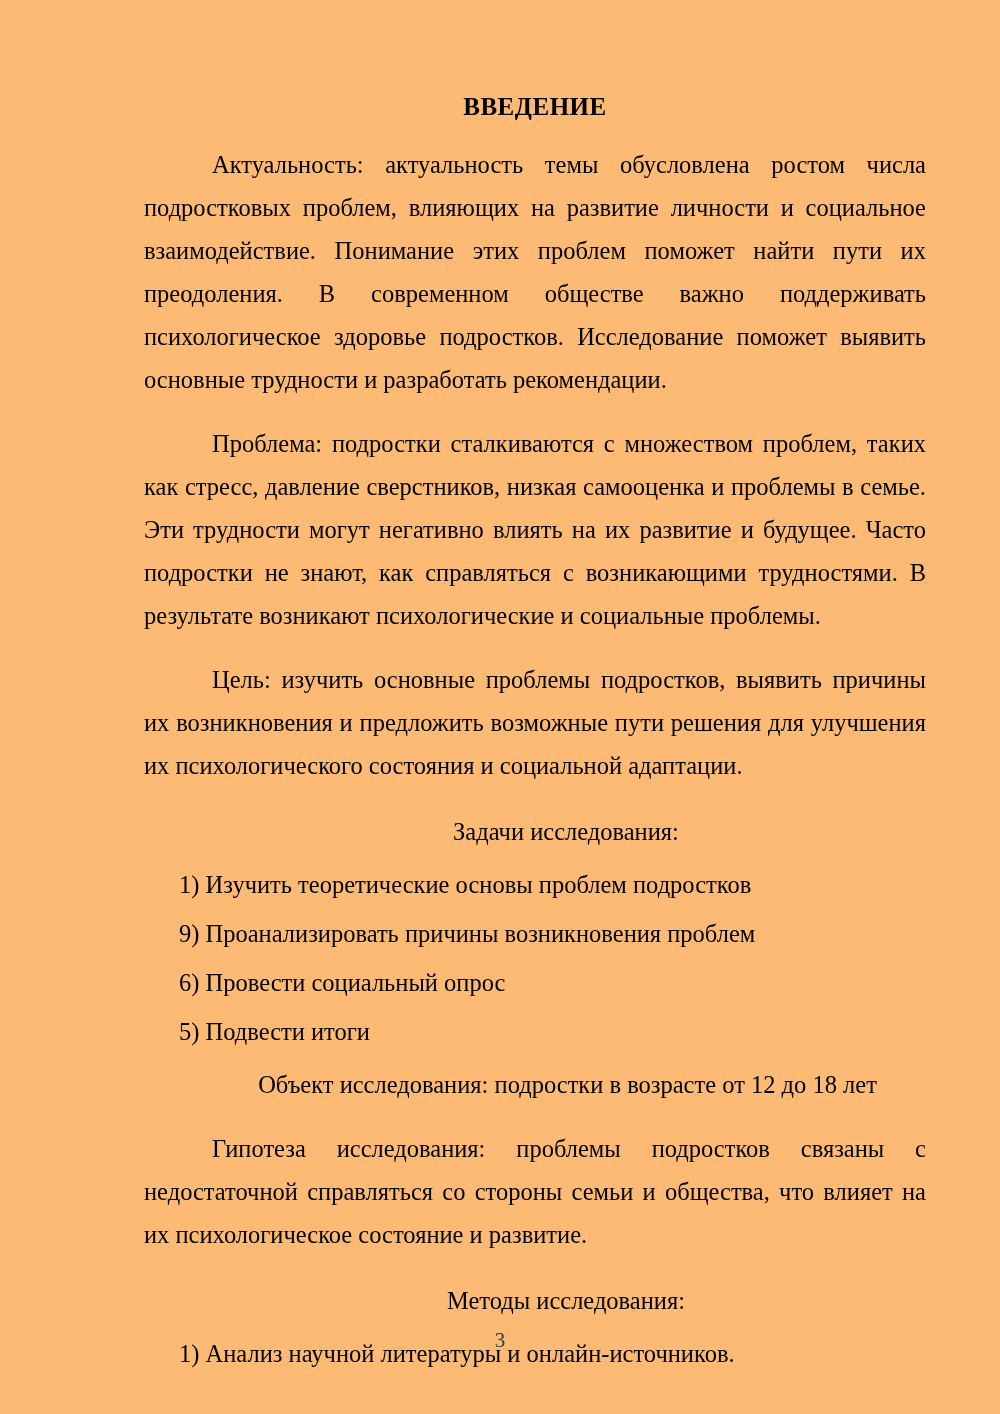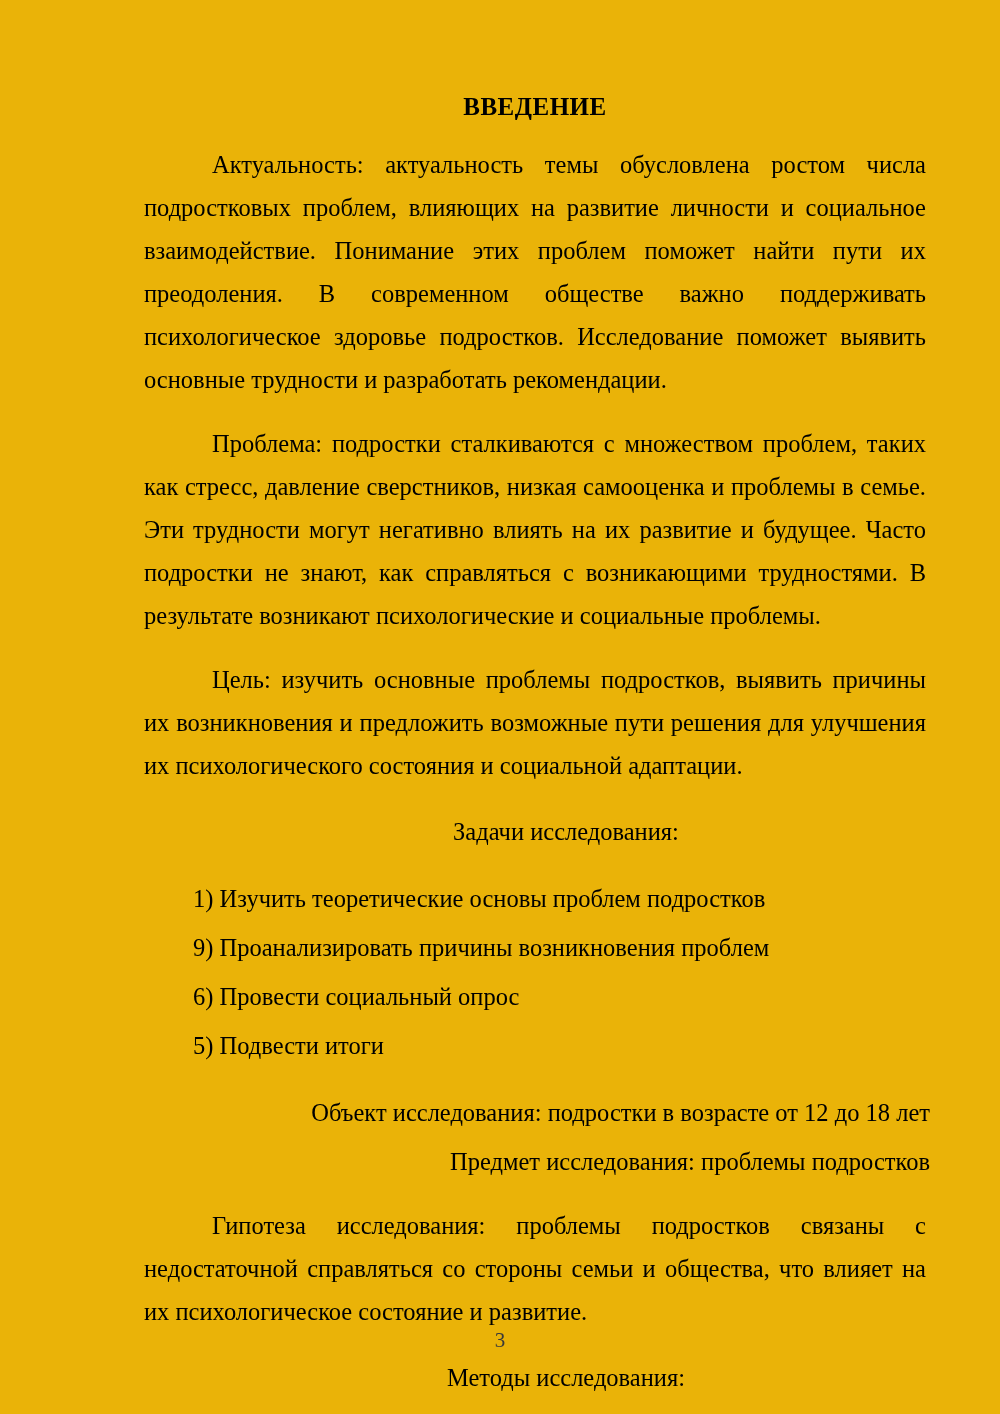--- a/index.html
+++ b/index.html
@@ -9,21 +9,21 @@
     background: #ffffff;
   }
   body {
     font-family: "Liberation Serif", "DejaVu Serif", serif;
     color: #000000;
   }
   .page {
     position: relative;
     width: 1000px;
     height: 1414px;
-    background: #eab308;
+    background: #fdba74;
     box-sizing: border-box;
     overflow: hidden;
   }
   .content {
     position: absolute;
     left: 140px;
     top: 0;
     width: 790px;
   }
   .doc-title {
@@ -48,37 +48,37 @@
   .section-head {
     font-size: 24.5px;
     line-height: 43px;
     margin: 0;
     padding-top: 19px;
     padding-left: 62px;
     text-align: center;
   }
   .list {
     list-style: none;
-    margin: 18px;
+    margin: 4px;
     padding: 0;
   }
   .list-item {
     font-size: 24.5px;
     line-height: 43px;
     padding-top: 6px;
     padding-left: 35px;
     text-align: left;
     white-space: nowrap;
   }
   .sub-line {
     font-size: 24.5px;
     line-height: 43px;
     padding-top: 6px;
     padding-left: 65px;
-    text-align: right;
+    text-align: center;
     white-space: nowrap;
   }
   .page-number {
     position: absolute;
     left: 0;
     right: 0;
     top: 1330px;
     text-align: center;
     font-size: 21px;
     color: #3a3a3a;
@@ -103,21 +103,20 @@
 
     <ul class="list">
       <li class="list-item">1) Изучить теоретические основы проблем подростков</li>
       <li class="list-item">9) Проанализировать причины возникновения проблем</li>
       <li class="list-item">6) Провести социальный опрос</li>
       <li class="list-item">5) Подвести итоги</li>
     </ul>
 
     <div class="sub-line">Объект исследования: подростки в возрасте от 12 до 18 лет</div>
 
-    <div class="sub-line">Предмет исследования: проблемы подростков</div>
 
     <p class="para">Гипотеза исследования: проблемы подростков связаны с недостаточной справляться со стороны семьи и общества, что влияет на их психологическое состояние и развитие.</p>
 
     <div class="section-head">Методы исследования:</div>
 
     <ul class="list">
       <li class="list-item">1) Анализ научной литературы и онлайн-источников.</li>
 
     </ul>
 

